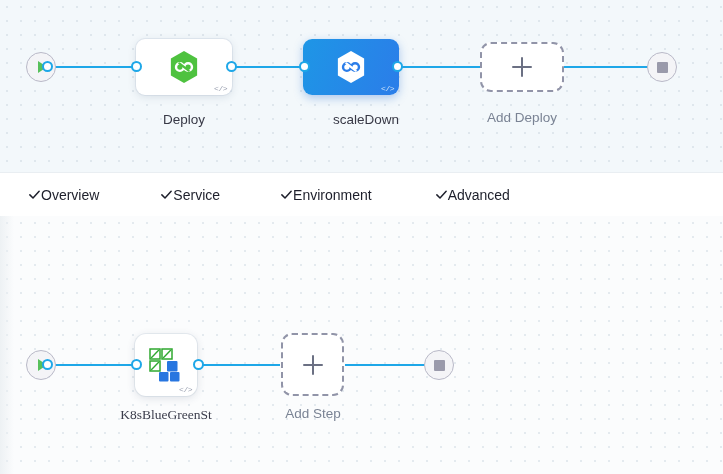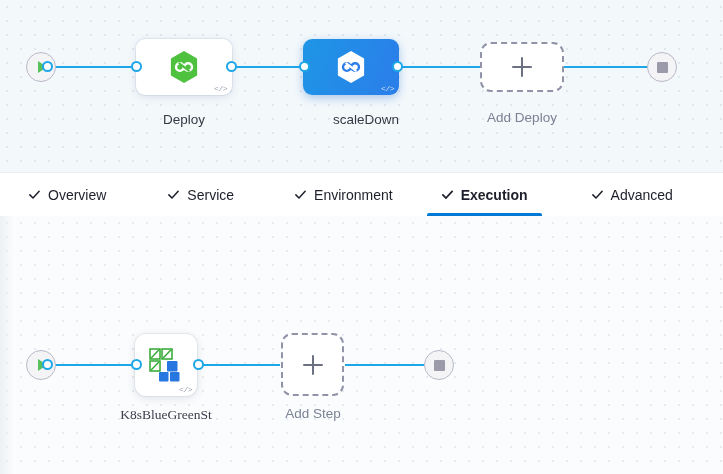--- a/index.html
+++ b/index.html
@@ -207,21 +207,20 @@
     background: #ffffff;
     box-sizing: border-box;
     display: flex;
     align-items: stretch;
     box-shadow: 0 1px 2px rgba(16,24,40,.05);
   }
   .tab {
     position: relative;
     display: flex;
     align-items: center;
-    gap: 7px;
     padding: 0 0 0 0;
     font-size: 14px;
     color: #1d1f2b;
     cursor: pointer;
     box-sizing: border-box;
   }
   .tab .tick {
     display: inline-block;
     width: 13px;
     height: 13px;
@@ -313,26 +312,20 @@
     <span class="tab-label">Service</span>
   </div>
 
   <div class="tab" style="margin-left:60px;">
     <svg class="tick" viewBox="0 0 14 14">
       <path d="M2 7.4 L5.4 10.8 L12 3.6" fill="none" stroke="#1d1f2b" stroke-width="1.6" stroke-linecap="round" stroke-linejoin="round"></path>
     </svg>
     <span class="tab-label">Environment</span>
   </div>
 
-  <div class="tab active" style="margin-left:48px;">
-    <svg class="tick" viewBox="0 0 14 14">
-      <path d="M2 7.4 L5.4 10.8 L12 3.6" fill="none" stroke="#1d1f2b" stroke-width="1.9" stroke-linecap="round" stroke-linejoin="round"></path>
-    </svg>
-    <span class="tab-label">Execution</span>
-  </div>
 
   <div class="tab" style="margin-left:63px;">
     <svg class="tick" viewBox="0 0 14 14">
       <path d="M2 7.4 L5.4 10.8 L12 3.6" fill="none" stroke="#1d1f2b" stroke-width="1.6" stroke-linecap="round" stroke-linejoin="round"></path>
     </svg>
     <span class="tab-label">Advanced</span>
   </div>
 </div>
 
 <div class="canvas canvas-step">

